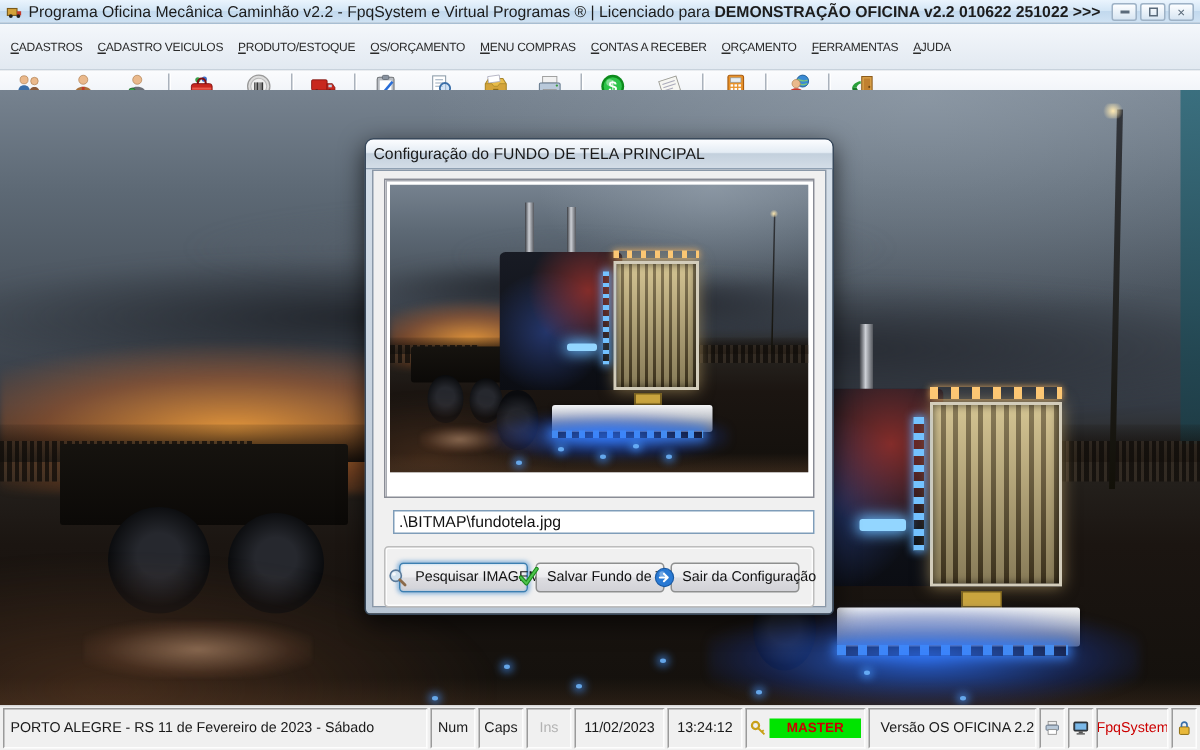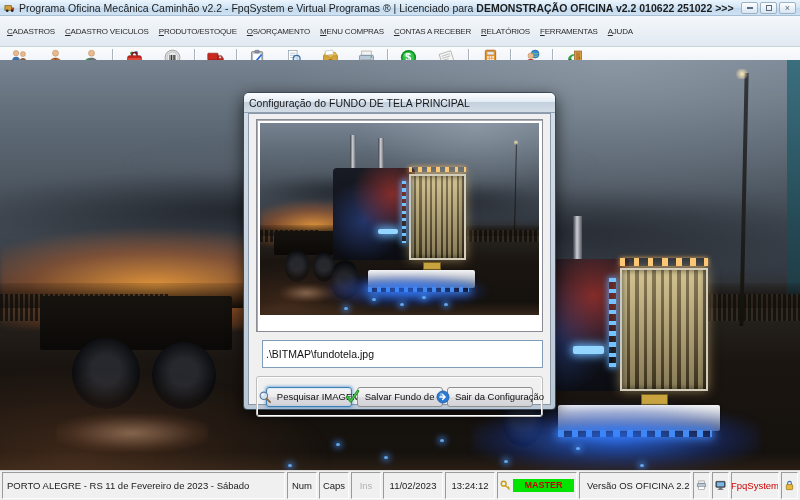--- a/index.html
+++ b/index.html
@@ -124,21 +124,21 @@
     border:1px solid #39495b; border-radius:6px 6px 4px 4px; background:linear-gradient(180deg,#d6e0ea,#b9c6d4);
     box-shadow:0 5px 16px rgba(0,0,0,.65); padding:0 4px 4px; }
   .dlg-titlebar { height:20px; display:flex; align-items:center; padding:0 5px; margin:0 -4px;
     background:linear-gradient(180deg,#fcfdff 0%,#e4ecf4 45%,#c3d0dd 50%,#d3dde7 100%);
     border-radius:5px 5px 0 0; border-bottom:1px solid #8fa0b2; font-size:10.5px; color:#1a1a1a; cursor:default; }
   .dlg-client { background:#f0f0f0; border:1px solid #8a98a8; height:292px; padding:5px 7px; }
   .preview-panel { position:relative; height:213px; background:#fff; border:1px solid #898c95;
     box-shadow:inset 1px 1px 0 #a9acb3; padding:3px; }
   .preview-scene-holder { position:relative; width:100%; height:192px; overflow:hidden; }
   .path-row { display:flex; align-items:center; margin-top:8px; font-size:10.5px; color:#1a1a1a; }
-  .path-input { flex:1; margin-left:6px; height:28px; font-family:"Liberation Sans",sans-serif;
+  .path-input { flex:1; margin-left:6px; height:16px; font-family:"Liberation Sans",sans-serif;
     font-size:10.5px; color:#111; background:#fff; border:1px solid #7f9db9; padding:0 3px; }
   .btn-groupbox { margin-top:8px; height:41px; border:1px solid #bdbdbd; border-radius:3px;
     box-shadow:inset 0 0 0 1px #fdfdfd; display:flex; align-items:center; justify-content:space-between; padding:0 9px; }
   .dlg-btn { display:flex; align-items:center; justify-content:center; gap:5px; width:86px; height:20px;
     font-family:"Liberation Sans",sans-serif; font-size:9.5px; color:#111; border:1px solid #8e8f8f; border-radius:3px;
     background:linear-gradient(180deg,#f6f6f6 0%,#ebebee 48%,#dddde1 52%,#d2d2d7 100%); cursor:default; white-space:nowrap; }
   .dlg-btn svg { flex:0 0 auto; }
   .dlg-btn.focused { border-color:#3c7fb1; box-shadow:0 0 3px 1px rgba(68,140,205,.6), inset 0 0 2px rgba(120,180,230,.6); }
 
   
@@ -178,21 +178,21 @@
     </span>
   </div>
 
   <div class="menubar">
     <span class="menu-item">CADASTROS</span>
     <span class="menu-item">CADASTRO VEICULOS</span>
     <span class="menu-item">PRODUTO/ESTOQUE</span>
     <span class="menu-item">OS/ORÇAMENTO</span>
     <span class="menu-item">MENU COMPRAS</span>
     <span class="menu-item">CONTAS A RECEBER</span>
-    <span class="menu-item">RELATÓRIOS</span>
+    <span class="menu-item">ORÇAMENTO</span>
     <span class="menu-item">FERRAMENTAS</span>
     <span class="menu-item">AJUDA</span>
   </div>
 
   <div class="toolbar">
     <div class="tbtn">
       <svg viewBox="0 0 22 22">
         <circle cx="7" cy="6" r="3.1" fill="#eab98c" stroke="#a97a4a" stroke-width="0.5"></circle>
         <path d="M2.5 15c0-3.2 2-4.8 4.5-4.8s4.5 1.6 4.5 4.8v2.2h-9z" fill="#3a6ea8"></path>
         <circle cx="15" cy="7" r="2.9" fill="#eab98c" stroke="#a97a4a" stroke-width="0.5"></circle>

